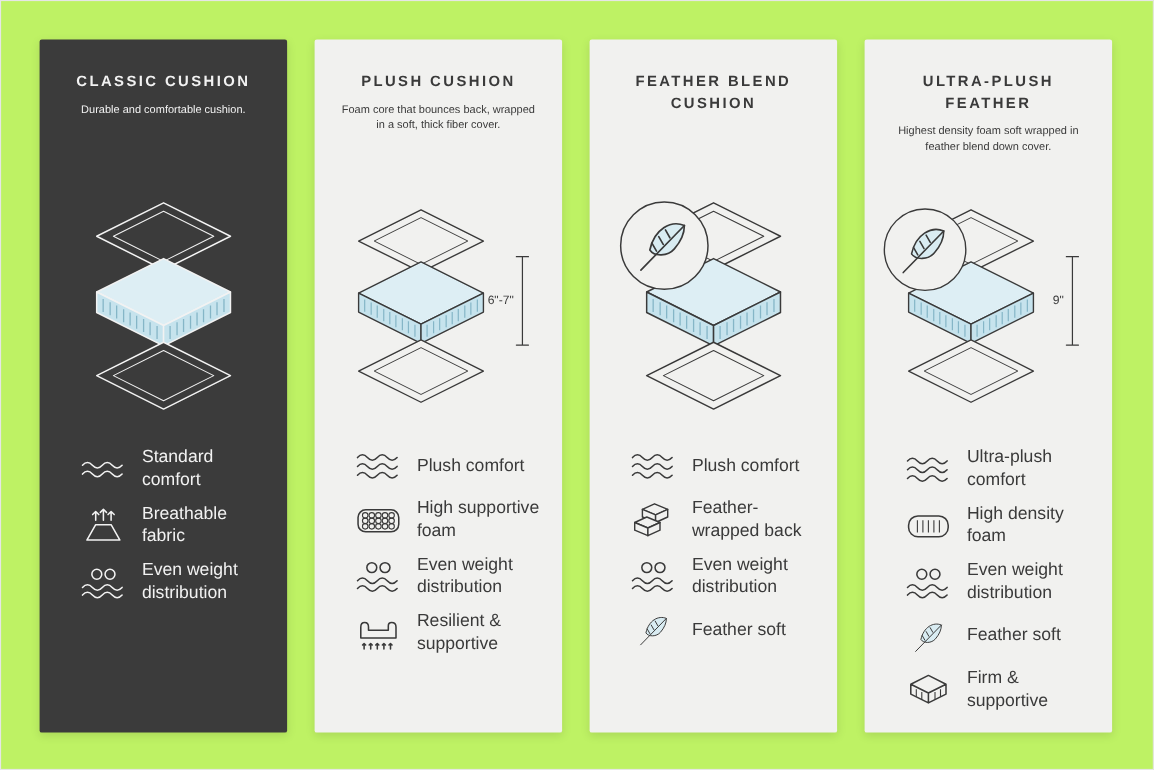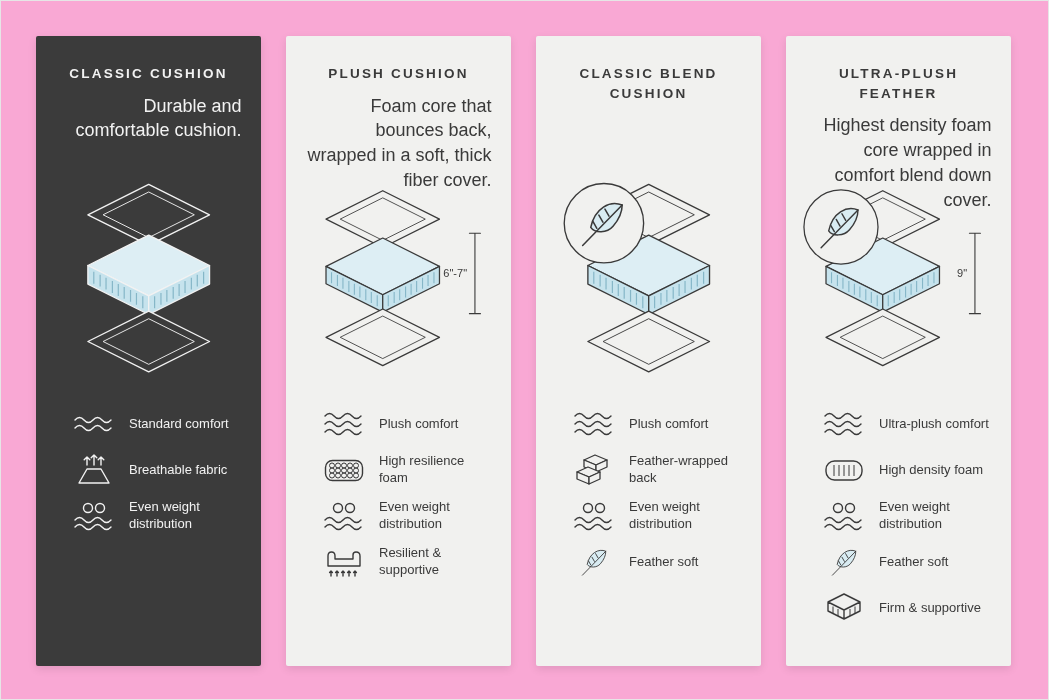--- a/index.html
+++ b/index.html
@@ -6,21 +6,21 @@
   body{
     width:1049px;height:700px;
     font-family:"Liberation Sans", sans-serif;
     color:#3a3a3a;
     box-sizing:border-box;
   }
   .page{
     width:1049px;height:700px;
     box-sizing:border-box;
     border:1px solid #e6e6e6;
-    background:#f9a8d4;
+    background:#bef264;
     display:flex;
     gap:25px;
     padding:35px;
   }
   .card{
     --card-bg:#f1f1ef;
     flex:0 0 225px;
     width:225px;height:630px;
     box-sizing:border-box;
     background:var(--card-bg);
@@ -36,23 +36,22 @@
     margin:0 auto;
     max-width:170px;
     font-size:13.5px;
     font-weight:bold;
     letter-spacing:2.2px;
     line-height:1.45;
   }
   .card-desc{
     margin:10px auto 0;
     max-width:186px;
-    font-size:18px;
+    font-size:10px;
     line-height:1.38;
-    text-align:right;
   }
   .illustration{
     height:218px;
     display:flex;
     align-items:center;
     justify-content:center;
   }
   .features{
     list-style:none;
     margin:18px 0 0;
@@ -60,21 +59,21 @@
     text-align:left;
   }
   .feature{
     display:flex;
     align-items:center;
     gap:13px;
     min-height:34px;
     margin-bottom:10px;
   }
   .fi{width:44px;height:36px;flex:0 0 44px;}
-  .flabel{font-size:13px;line-height:1.3;max-width:128px;}
+  .flabel{font-size:16px;line-height:1.3;max-width:128px;}
 
   
   .st{fill:none;stroke:currentColor;stroke-width:1.4;stroke-linecap:round;stroke-linejoin:round;}
   .thin{fill:none;stroke:currentColor;stroke-width:1;}
   .stfill{fill:var(--card-bg);stroke:currentColor;stroke-width:1.3;stroke-linejoin:round;}
   .cushion-layer{fill:var(--card-bg);stroke:currentColor;stroke-width:1.6;stroke-linejoin:round;}
   .cushion-inner{fill:none;stroke:currentColor;stroke-width:1.1;stroke-linejoin:round;}
   .slab-top{fill:#ddeef4;stroke:currentColor;stroke-width:1.6;stroke-linejoin:round;}
   .slab-side{fill:#c6e3ed;stroke:currentColor;stroke-width:1.6;stroke-linejoin:round;}
   .hatch{fill:none;stroke:#85b6c7;stroke-width:1.4;}
@@ -220,40 +219,40 @@
       <li class="feature">
         <svg class="fi" viewBox="0 0 44 36">
             <use href="#i-waves3"></use>
           </svg>
         <span class="flabel">Plush comfort</span>
       </li>
       <li class="feature">
         <svg class="fi" viewBox="0 0 44 36">
             <use href="#i-bubbles"></use>
           </svg>
-        <span class="flabel">High resilience foam</span>
+        <span class="flabel">High supportive foam</span>
       </li>
       <li class="feature">
         <svg class="fi" viewBox="0 0 44 36">
             <use href="#i-weight"></use>
           </svg>
         <span class="flabel">Even weight distribution</span>
       </li>
       <li class="feature">
         <svg class="fi" viewBox="0 0 44 36">
             <use href="#i-chaise"></use>
           </svg>
         <span class="flabel">Resilient &amp; supportive</span>
       </li>
     </ul>
   </section>
 
   <section class="card light">
     <header class="card-header">
-      <h2 class="card-title">CLASSIC BLEND CUSHION</h2>
+      <h2 class="card-title">FEATHER BLEND CUSHION</h2>
     </header>
     <div class="illustration">
       <svg viewBox="0 0 210 232" height="196">
         <use href="#cushion-g"></use>
         <g>
           <use href="#badge-g" transform="translate(2,0)"></use>
         </g>
       </svg>
     </div>
     <ul class="features">
@@ -280,21 +279,21 @@
             <use href="#i-feather-sm"></use>
           </svg>
         <span class="flabel">Feather soft</span>
       </li>
     </ul>
   </section>
 
   <section class="card light">
     <header class="card-header">
       <h2 class="card-title">ULTRA-PLUSH FEATHER</h2>
-      <p class="card-desc">Highest density foam core wrapped in comfort blend down cover.</p>
+      <p class="card-desc">Highest density foam soft wrapped in feather blend down cover.</p>
     </header>
     <div class="illustration">
       <svg viewBox="0 0 250 232" height="196">
         <use href="#cushion-g"></use>
         <g>
           <use href="#badge-g" transform="translate(2,0)"></use>
         </g>
         <g>
           <path class="measure-line" d="M215 58 H229 M222 58 V160 M215 160 H229"></path>
           <text class="measure-text" x="212" y="113" text-anchor="end">9"</text>

